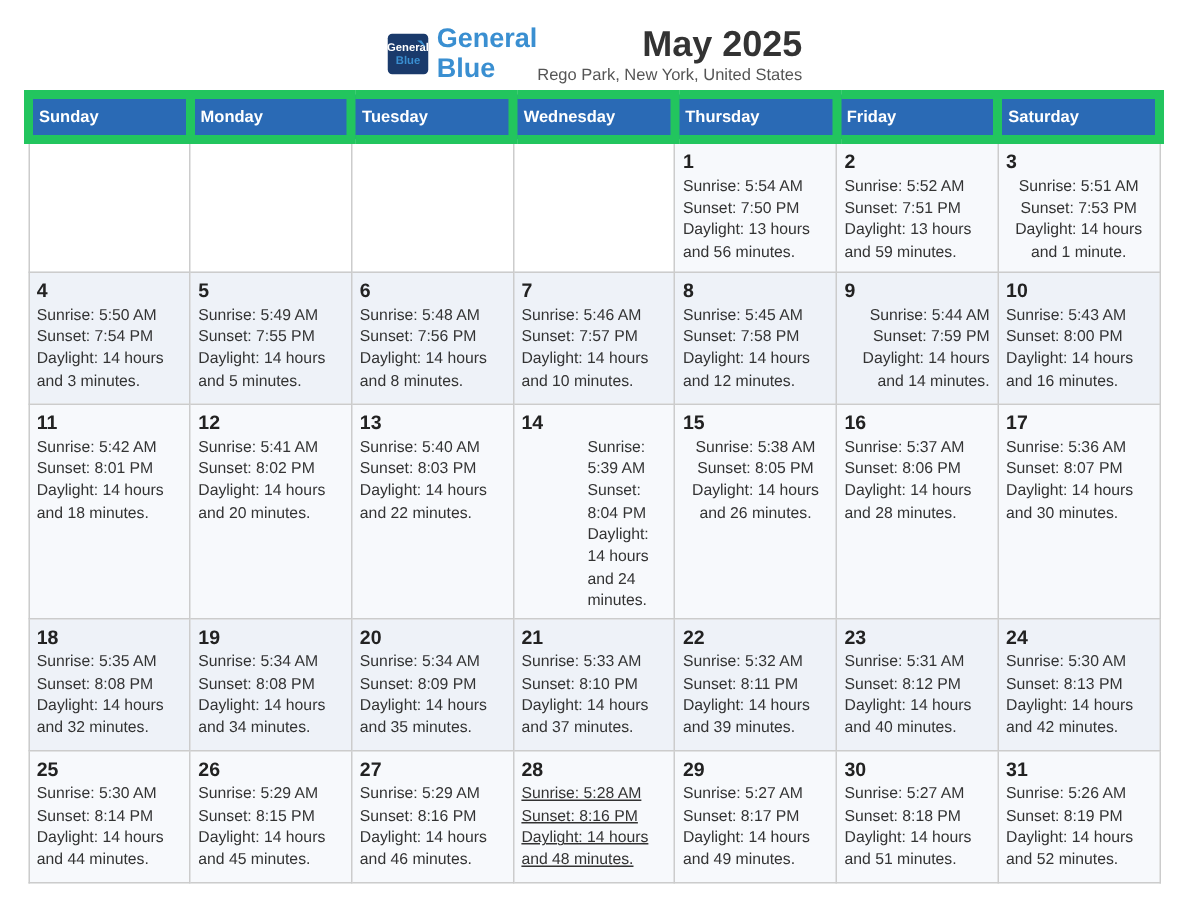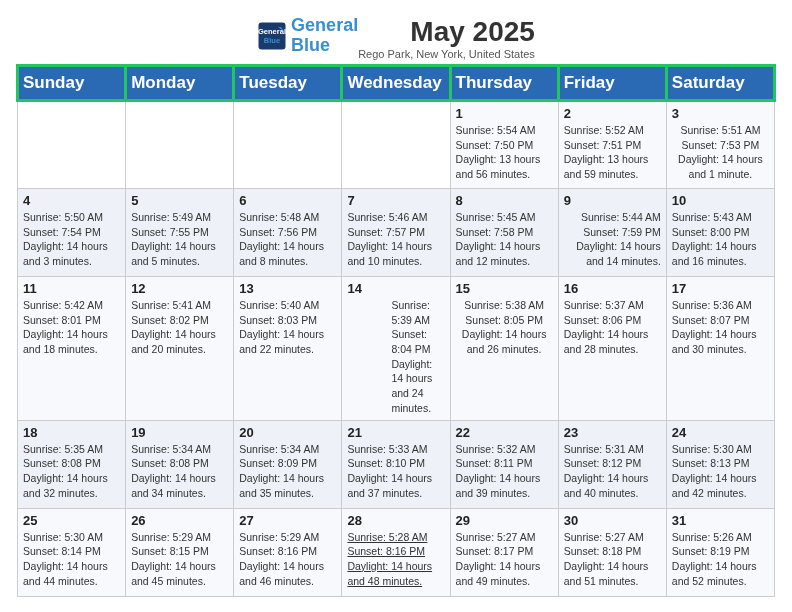--- a/index.html
+++ b/index.html
@@ -31,40 +31,40 @@
     }
     .logo-icon {
       width: 30px;
       height: 30px;
       margin-right: 4px;
     }
     .title-block {
       text-align: right;
     }
     .month-title {
-      font-size: 28px;
+      font-size: 24px;
       font-weight: bold;
       color: #333;
     }
     .subtitle {
       font-size: 11px;
       color: #555;
     }
     table {
       width: 100%;
       border-collapse: collapse;
     }
     thead tr th {
       background-color: #2a6ab5;
       color: #fff;
-      font-size: 17px;
+      font-size: 11px;
       font-weight: bold;
       padding: 6px 4px;
       text-align: left;
-      border: 3px solid #22c55e;
+      border: 6px solid #22c55e;
     }
     tbody tr td {
       vertical-align: top;
       border: 1px solid #ccc;
       padding: 4px 5px;
       font-size: 11px;
       color: #333;
       background: #fff;
       width: calc(100% / 7);
       min-height: 80px;

